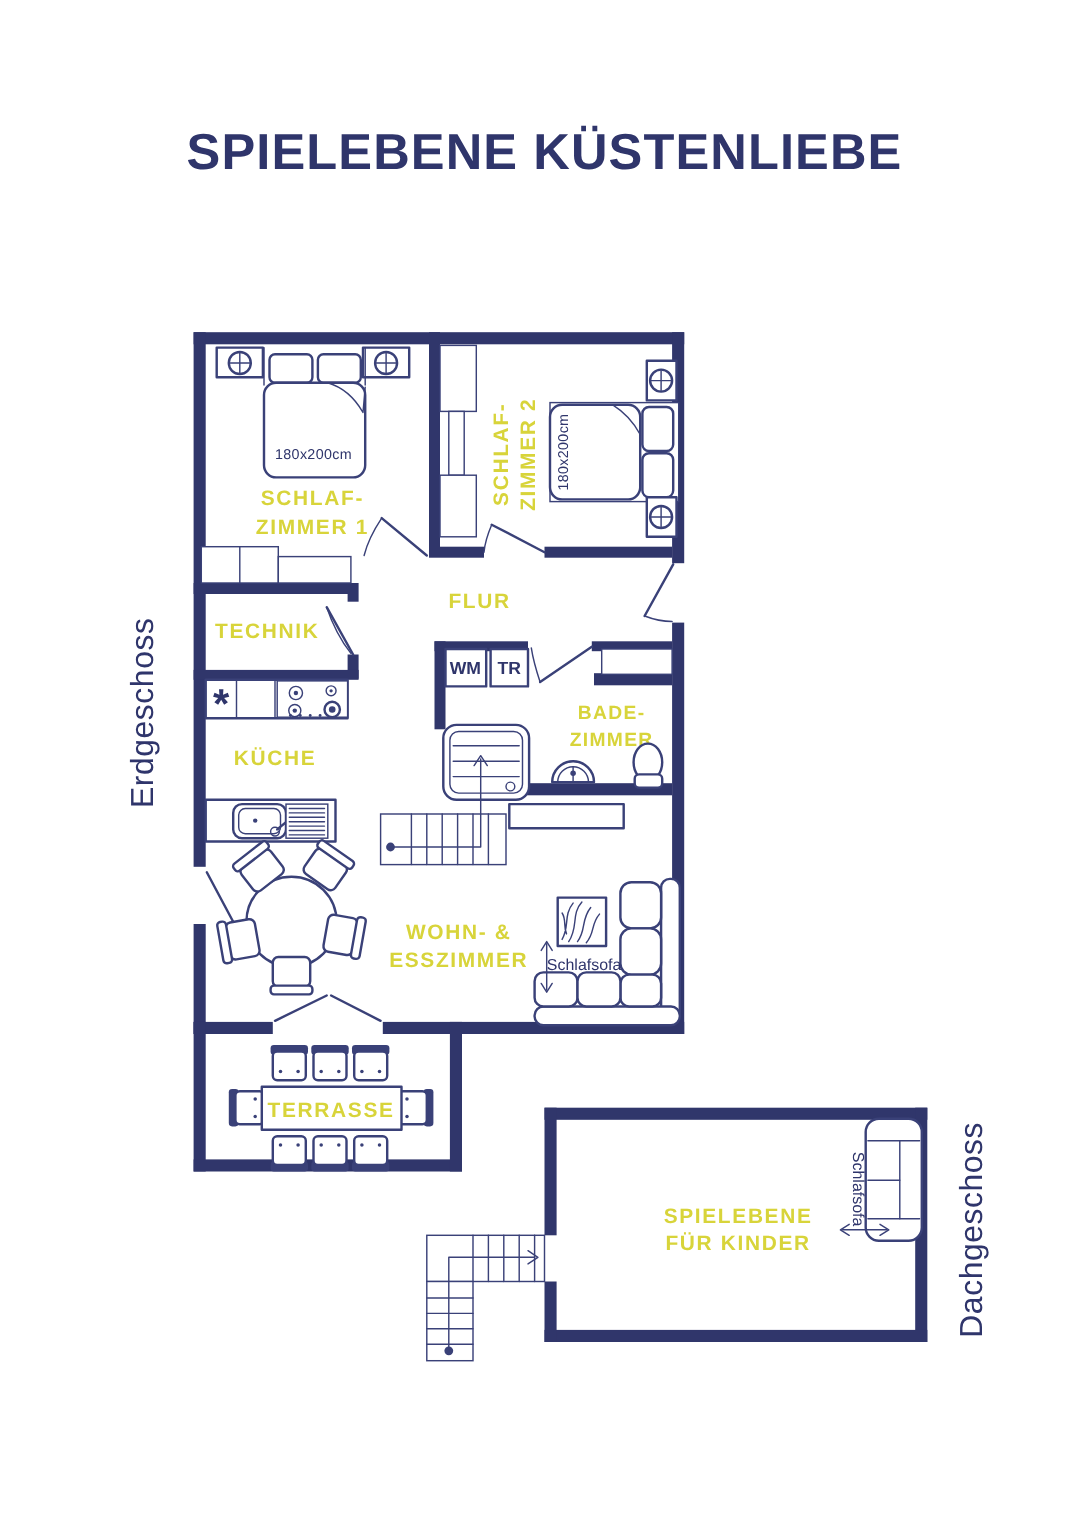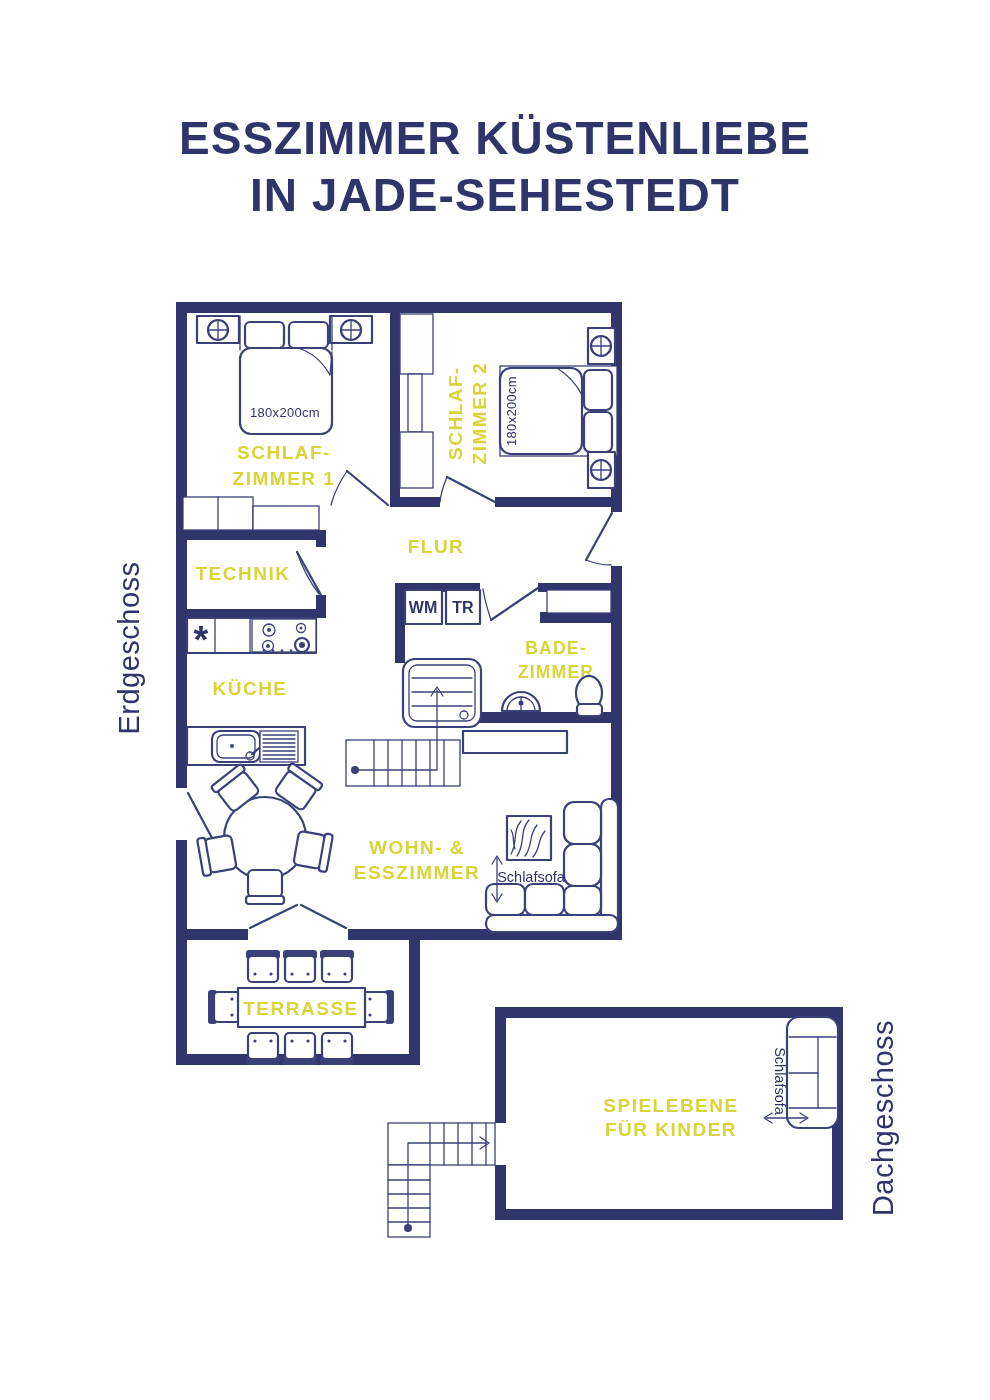--- a/index.html
+++ b/index.html
@@ -27,22 +27,21 @@
   .sofa-label{fill:var(--navy);font-size:14.5px;text-anchor:middle;}
   .floor-label{fill:var(--navy);font-size:29px;text-anchor:middle;font-weight:400;letter-spacing:0.5px;}
   .star-label{fill:var(--navy);font-weight:bold;font-size:38px;text-anchor:middle;}
 </style>
 </head>
 <body>
 
 <div class="page">
 
   <div class="title">
-    <span>ESSZIMMER KÜSTENLIEBE</span>
-    <span>IN JADE-SEHESTEDT</span>
+    <span>SPIELEBENE KÜSTENLIEBE</span>
   </div>
 
   <svg width="990" height="1400" viewBox="0 0 990 1400">
 
     <text class="floor-label" transform="translate(139,648) rotate(-90)">Erdgeschoss</text>
     <text class="floor-label" transform="translate(893,1118) rotate(-90)">Dachgeschoss</text>
 
     <g>
 
       <g>

